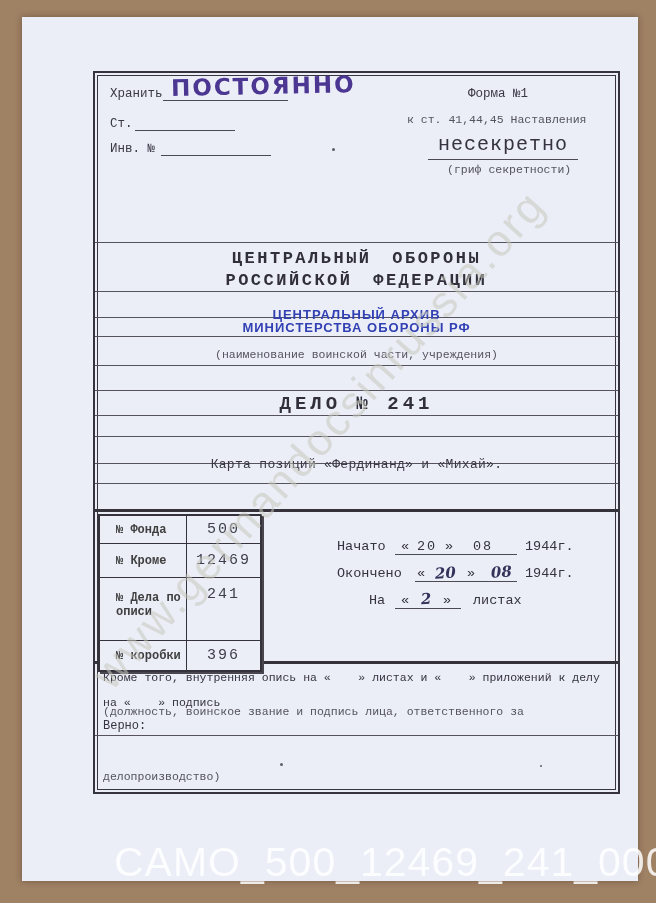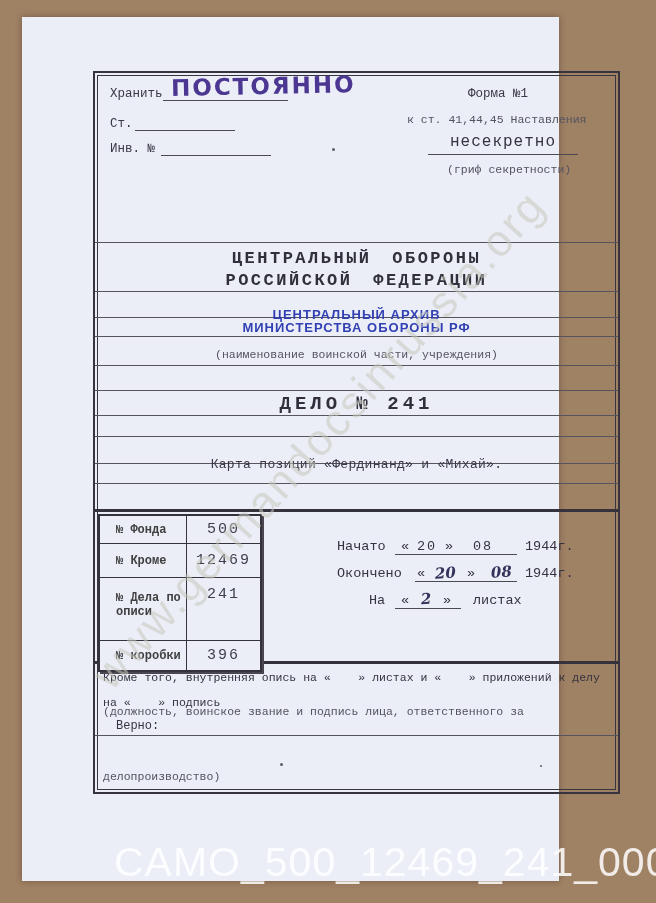--- a/index.html
+++ b/index.html
@@ -1,18 +1,18 @@
 <!DOCTYPE html>
 <html><head>
 <meta charset="utf-8">
 <style>
   html,body{margin:0;padding:0;}
   .screen{position:relative;width:656px;height:903px;background:#9f8164;overflow:hidden;
           font-family:"Liberation Mono","DejaVu Sans Mono",monospace;}
-  .page{position:absolute;left:22px;top:17px;width:537px;height:864px;background:#ebedf7;
+  .page{position:absolute;left:22px;top:17px;width:616px;height:864px;background:#ebedf7;
         box-shadow:0 0 6px rgba(60,45,30,.45);}
   .frame{position:absolute;left:71px;top:54px;width:523px;height:719px;border:2px solid #38343e;}
   .frame-inner{position:absolute;inset:2px;border:1px solid #38343e;pointer-events:none;}
   .abs{position:absolute;}
   .mono{font-family:"Liberation Mono","DejaVu Sans Mono",monospace;color:#35333f;white-space:pre;}
   .rule{position:absolute;left:0;right:0;height:0;border-top:1px solid #56535d;}
   .rule-thick{position:absolute;left:0;right:0;height:3px;background:#35323c;}
   .lbl{font-size:12.5px;color:#3a3844;}
   .cap{font-size:11.5px;color:#55535f;}
   .blank{position:absolute;border-bottom:1px solid #4c4954;height:15px;}
@@ -54,21 +54,21 @@
       <span class="abs mono lbl" style="left:15px;top:14px;">Хранить</span>
       <span class="blank" style="left:68px;top:12px;width:125px;"></span>
       <span class="abs stamp-purple" style="left:76px;top:0px;">ПОСТОЯННО</span>
       <span class="abs mono lbl" style="left:15px;top:44px;">Ст.</span>
       <span class="blank" style="left:40px;top:42px;width:100px;"></span>
       <span class="abs mono lbl" style="left:15px;top:69px;">Инв. №</span>
       <span class="blank" style="left:66px;top:67px;width:110px;"></span>
 
       <span class="abs mono lbl" style="left:373px;top:14px;">Форма №1</span>
       <span class="abs mono cap" style="left:312px;top:40px;">к ст. 41,44,45 Наставления</span>
-      <span class="abs mono" style="left:333px;top:60px;width:150px;text-align:center;font-size:16px;
+      <span class="abs mono" style="left:333px;top:60px;width:150px;text-align:center;font-size:20px;
             letter-spacing:1px;border-bottom:1px solid #4c4954;padding-bottom:3px;color:#35333f;">несекретно</span>
       <span class="abs mono cap" style="left:352px;top:90px;">(гриф секретности)</span>
 
       <div class="rule" style="top:169px;"></div>
       <div class="rule" style="top:218px;"></div>
       <div class="rule" style="top:244px;"></div>
       <div class="rule" style="top:263px;"></div>
       <div class="rule" style="top:292px;"></div>
       <div class="rule" style="top:317px;"></div>
       <div class="rule" style="top:342px;"></div>
@@ -131,21 +131,21 @@
         <span>На</span>
       </div>
       <span class="blank" style="left:300px;top:520px;width:66px;"></span>
       <span class="abs drow" style="left:306px;top:520px;">«</span>
       <span class="abs hand" style="left:326px;top:517px;">2</span>
       <span class="abs drow" style="left:348px;top:520px;">»</span>
       <span class="abs drow" style="left:378px;top:520px;">листах</span>
 
       <div class="abs mono" style="left:8px;top:598px;font-size:11.5px;">Кроме того, внутренняя опись на «    » листах и «    » приложений к делу</div>
       <div class="abs mono" style="left:8px;top:623px;font-size:11.5px;">на «    » подпись</div>
-      <div class="abs mono" style="left:21px;top:646px;font-size:12px;text-align:center;">Верно:</div>
+      <div class="abs mono" style="left:8px;top:646px;font-size:12px;text-align:center;">Верно:</div>
       <div class="abs mono cap" style="left:8px;top:632px;">(должность, воинское звание и подпись лица, ответственного за</div>
       <div class="abs mono cap" style="left:8px;top:697px;">делопроизводство)</div>
     </div>
 
     <div class="wm-diag">www.germandocsinrussia.org</div>
     <div class="wm-bottom">CAMO_500_12469_241_0000</div>
 
     <div class="speck" style="left:310px;top:131px;"></div>
     <div class="speck" style="left:258px;top:746px;"></div>
     <div class="speck" style="left:518px;top:748px;width:2px;height:2px;"></div>

